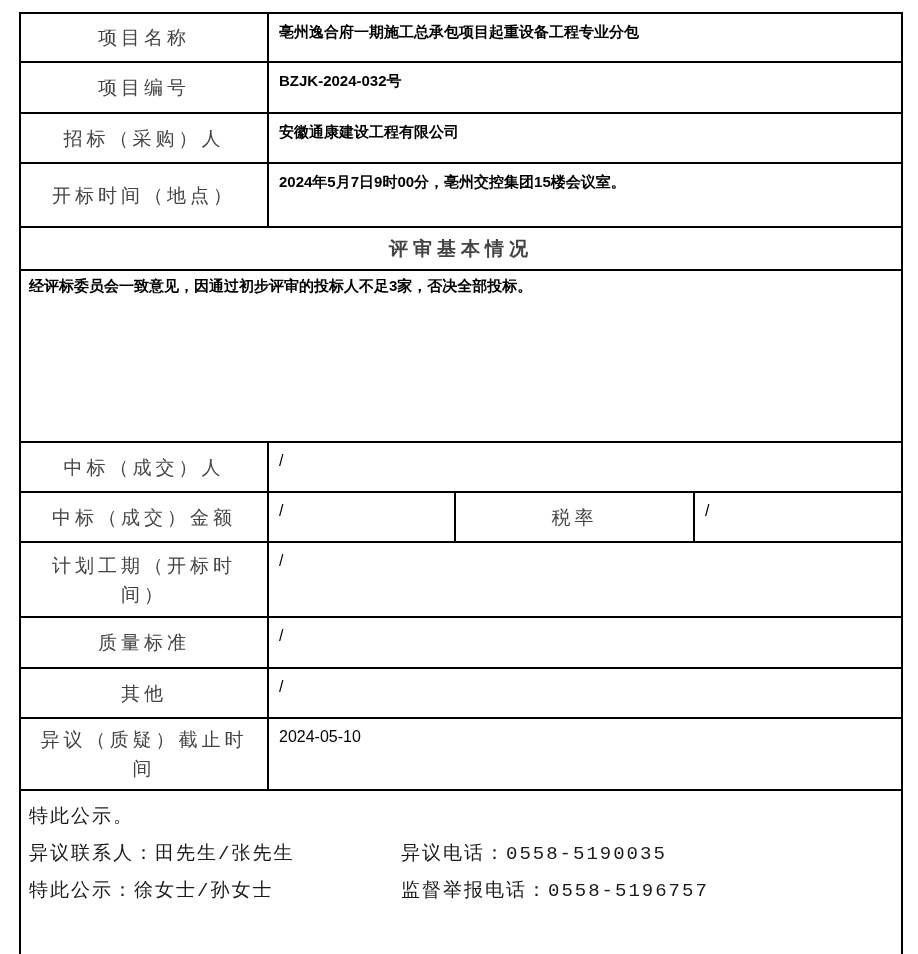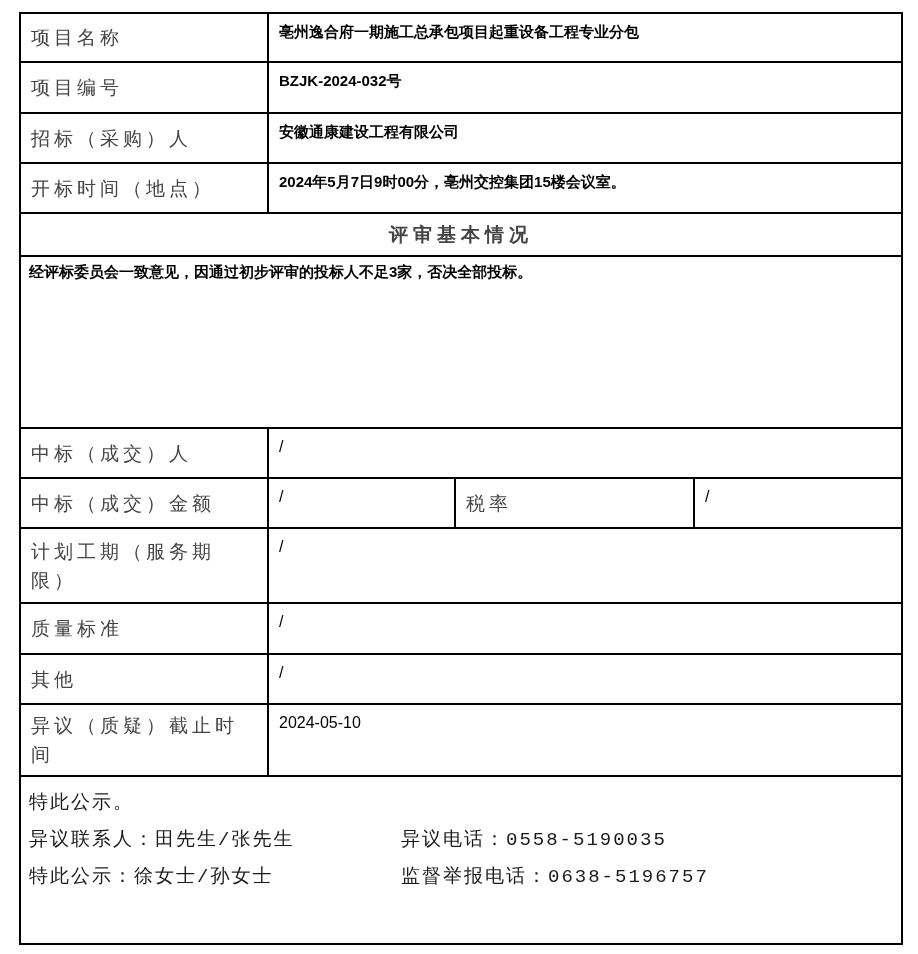--- a/index.html
+++ b/index.html
@@ -26,20 +26,21 @@
   td {
     border: 2px solid #000000;
     overflow: hidden;
   }
   
   td.label {
     font-family: "Liberation Serif", serif;
     color: #444444;
     font-size: 19px;
     letter-spacing: 4px;
+    text-align: center;
     vertical-align: middle;
     line-height: 29px;
     padding: 2px 10px;
   }
   
   td.value {
     font-size: 15px;
     color: #000000;
     vertical-align: top;
     text-align: left;
@@ -103,21 +104,21 @@
     <tr style="height:51px">
       <td class="label">项目编号</td>
       <td class="value strong" colspan="3">BZJK-2024-032号</td>
     </tr>
 
     <tr style="height:50px">
       <td class="label">招标（采购）人</td>
       <td class="value strong" colspan="3">安徽通康建设工程有限公司</td>
     </tr>
 
-    <tr style="height:50px">
+    <tr style="height:64px">
       <td class="label">开标时间（地点）</td>
       <td class="value strong" colspan="3">2024年5月7日9时00分，亳州交控集团15楼会议室。</td>
     </tr>
 
     <tr style="height:43px">
       <td class="section-header" colspan="4">评审基本情况</td>
     </tr>
 
     <tr style="height:172px">
       <td class="review-content" colspan="4">经评标委员会一致意见，因通过初步评审的投标人不足3家，否决全部投标。</td>
@@ -129,21 +130,21 @@
     </tr>
 
     <tr style="height:50px">
       <td class="label">中标（成交）金额</td>
       <td class="value plain">/</td>
       <td class="label">税率</td>
       <td class="value plain">/</td>
     </tr>
 
     <tr style="height:75px">
-      <td class="label">计划工期（服务期限）</td>
+      <td class="label">计划工期（开标时间）</td>
       <td class="value plain" colspan="3">/</td>
     </tr>
 
     <tr style="height:51px">
       <td class="label">质量标准</td>
       <td class="value plain" colspan="3">/</td>
     </tr>
 
     <tr style="height:50px">
       <td class="label">其他</td>
@@ -159,19 +160,19 @@
       <td class="footer-cell" colspan="4">
         <div class="footer-line">
           <span>特此公示。</span>
         </div>
         <div class="footer-line">
           <span class="contact-left">异议联系人：田先生/张先生</span>
           <span>异议电话：0558-5190035</span>
         </div>
         <div class="footer-line">
           <span class="contact-left">特此公示：徐女士/孙女士</span>
-          <span>监督举报电话：0638-5196757</span>
+          <span>监督举报电话：0558-5196757</span>
         </div>
       </td>
     </tr>
   </tbody>
     </table>
 </div>
 
 </body></html>

